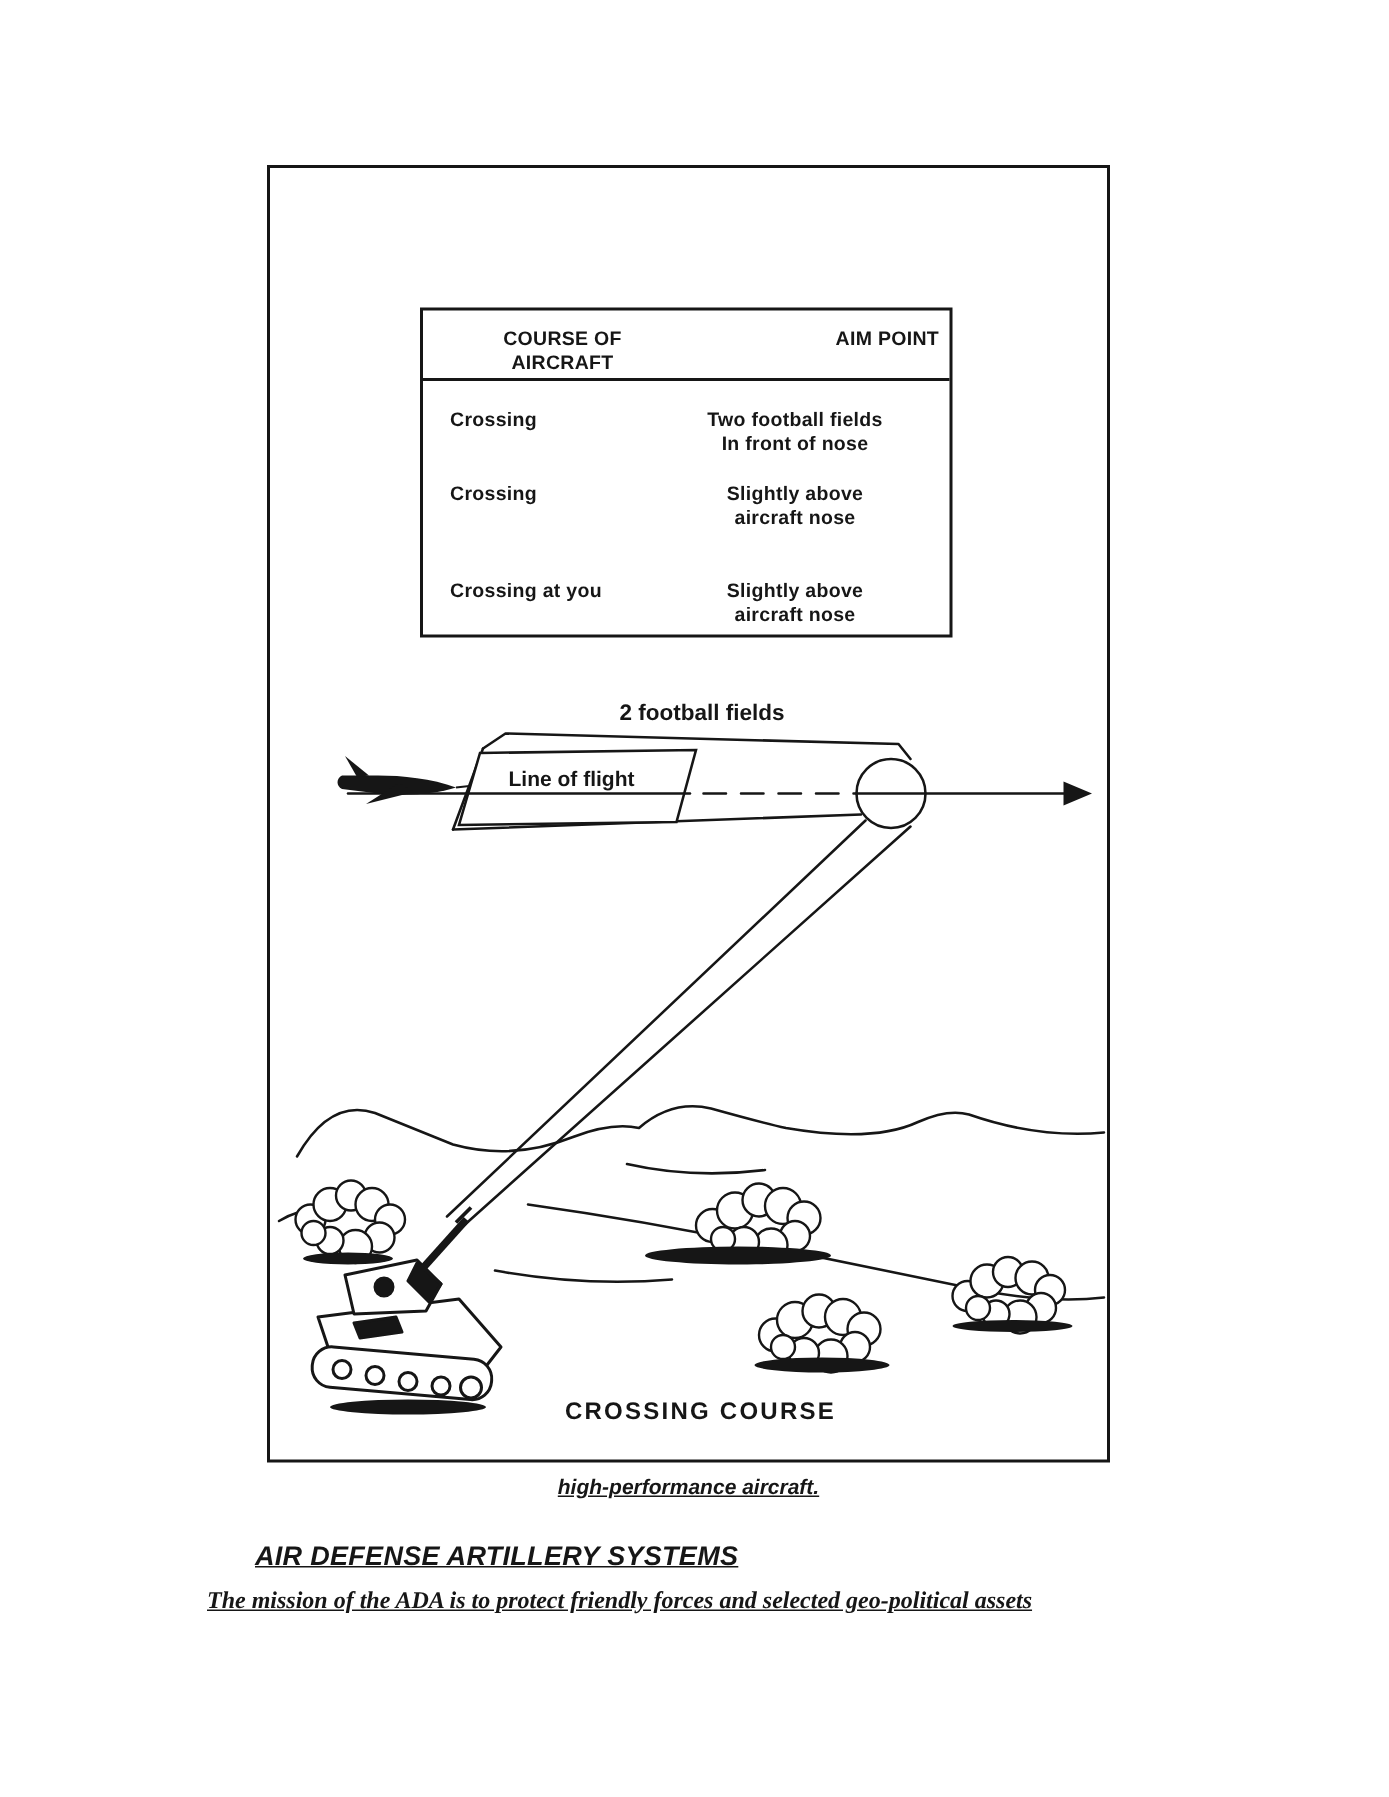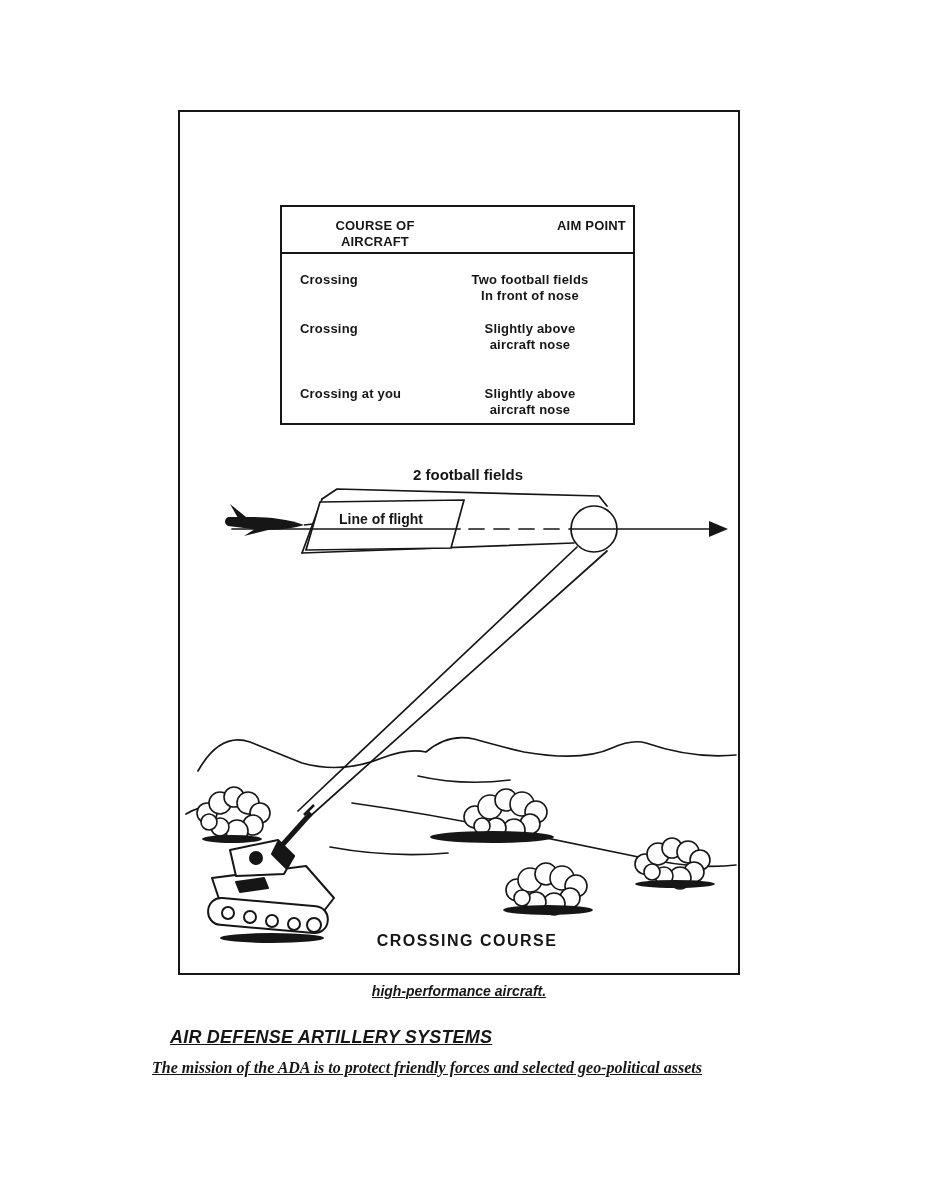--- a/index.html
+++ b/index.html
@@ -68,21 +68,21 @@
     position: absolute;
     left: 138px; top: 1027px;
     font-style: italic; font-weight: bold;
     font-size: 18px;
     text-decoration: underline;
     letter-spacing: 0.2px;
     margin-left: 32px;
   }
   .body-text {
     position: absolute;
-    left: 152px; top: 1059px;
+    left: 138px; top: 1059px;
     font-family: "Liberation Serif", serif;
     font-style: italic; font-weight: bold;
     font-size: 16px;
     text-decoration: underline;
   }
 </style>
 </head>
 <body>
 
 <div class="page">

